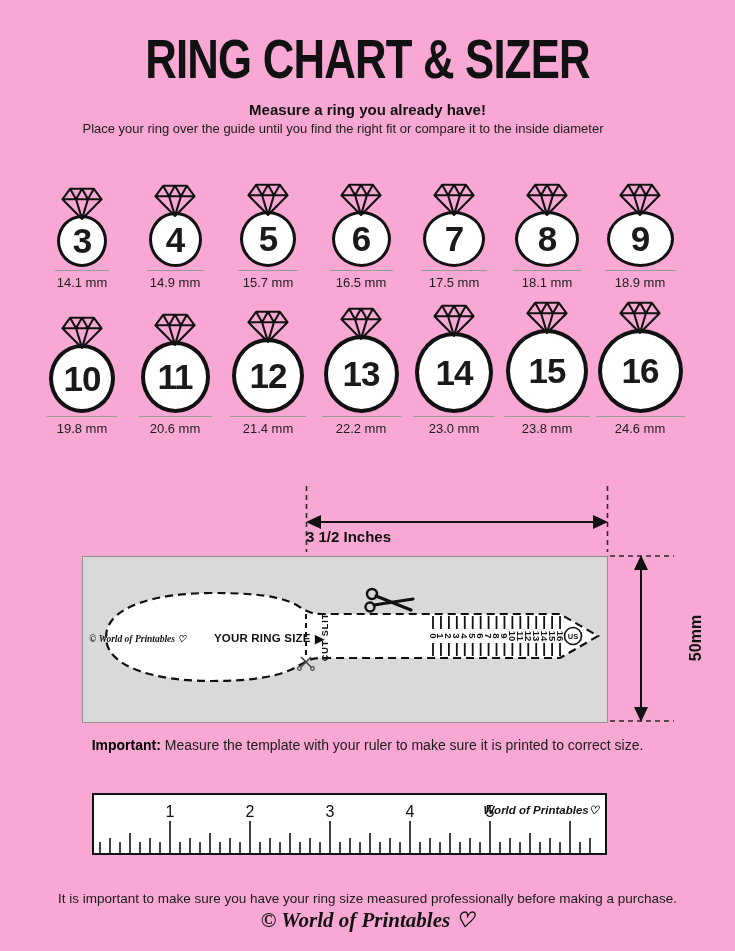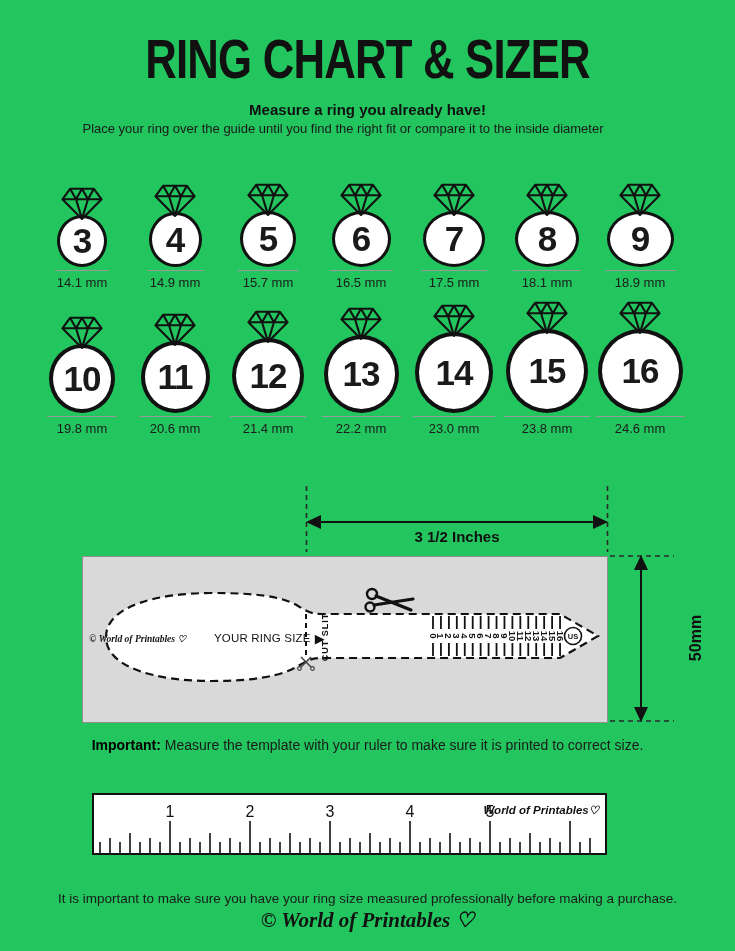--- a/index.html
+++ b/index.html
@@ -1,16 +1,16 @@
 <!DOCTYPE html>
 <html><head>
 <meta charset="utf-8">
 <style>
   html,body{margin:0;padding:0;background:#ffffff;}
-  .page{position:relative;width:735px;height:951px;background:#22c55e;overflow:hidden;
+  .page{position:relative;width:735px;height:951px;background:#f9a8d4;overflow:hidden;
         font-family:"Liberation Sans", sans-serif;color:#111;}
   
   .title{position:absolute;top:26px;left:0;width:735px;text-align:center;margin:0;
          font-size:56px;font-weight:bold;letter-spacing:-1px;
          transform:scaleX(0.78);transform-origin:50% 50%;white-space:nowrap;}
   .sub-bold{position:absolute;top:101px;left:0;width:735px;text-align:center;
             font-size:15px;font-weight:bold;}
   .sub{position:absolute;top:121px;left:0;width:686px;text-align:center;font-size:13px;color:#1a1a1a;}
   
   .ring-row{position:absolute;left:37px;width:648px;display:flex;justify-content:space-between;}
@@ -20,28 +20,28 @@
   .dmd{line-height:0;margin-bottom:-6px;z-index:2;}
   .circ{box-sizing:border-box;border-style:solid;border-color:#111;border-radius:50%;
         background:#fff;display:flex;align-items:center;justify-content:center;}
   .num{font-weight:bold;color:#1a1a1a;letter-spacing:-1px;}
   .uline{height:1px;background:#9a9a9a;margin-top:3px;}
   .mm{font-size:13px;color:#1b1b1b;margin-top:4px;}
   
   .abs{position:absolute;}
   .gray-box{position:absolute;left:82px;top:556px;width:526px;height:167px;
             background:#d9d9d9;border:1px solid #909090;box-sizing:border-box;}
-  .inch-label{position:absolute;left:306px;top:528px;width:302px;text-align:center;
+  .inch-label{position:absolute;left:306px;top:528px;width:302px;
               font-size:15px;font-weight:bold;}
   .mm-label{position:absolute;left:614px;top:628px;width:166px;height:20px;text-align:center;
             font-size:16px;font-weight:bold;transform:rotate(-90deg);transform-origin:50% 50%;}
   .paddle-text{position:absolute;left:108px;top:624px;width:198px;height:28px;
                display:flex;align-items:center;justify-content:center;gap:4px;white-space:nowrap;}
   .script{font-family:"Liberation Serif", serif;font-style:italic;font-weight:bold;font-size:9.5px;}
-  .yrs{font-size:11.5px;font-weight:normal;letter-spacing:0.2px;margin-left:24px;}
+  .yrs{font-size:11.5px;font-weight:bold;letter-spacing:0.2px;margin-left:24px;}
   .ptr{font-size:13px;line-height:1;}
   .cut-slit{position:absolute;left:288px;top:629px;width:80px;height:16px;text-align:center;
             font-size:9px;font-weight:bold;letter-spacing:1px;
             transform:rotate(-90deg);transform-origin:50% 50%;}
   
   .important{position:absolute;top:737px;left:0;width:735px;text-align:center;font-size:14px;color:#1a1a1a;}
   .important b{color:#000;}
   
   .ruler{position:absolute;left:92px;top:793px;width:515px;height:62px;border:2px solid #111;
          box-sizing:border-box;background:#fff;}

